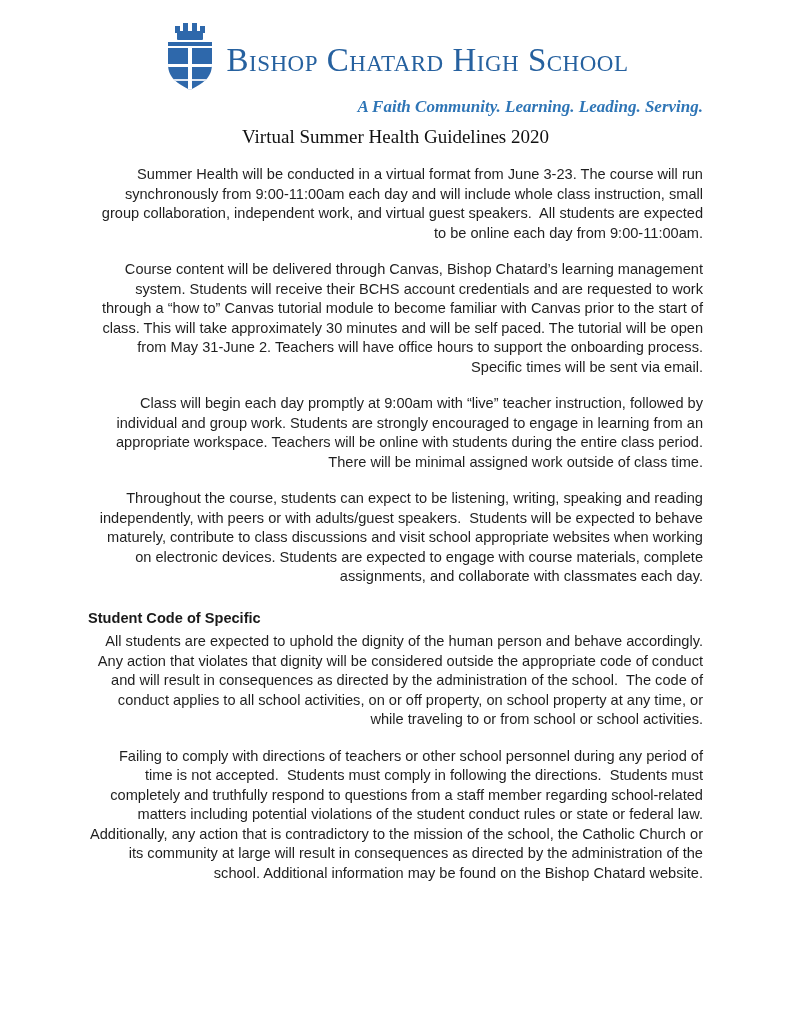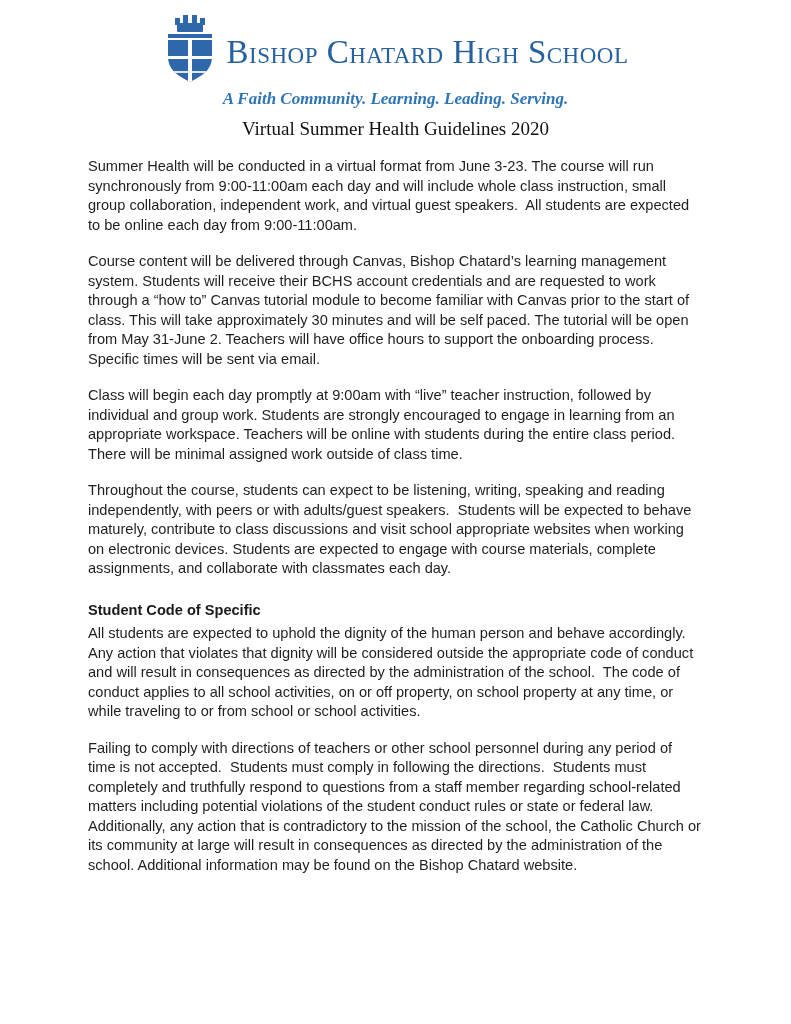--- a/index.html
+++ b/index.html
@@ -10,20 +10,21 @@
     overflow: hidden;
     font-family: "Liberation Sans", sans-serif;
     color: #1f1f1f;
     -webkit-font-smoothing: antialiased;
   }
   .page {
     width: 791px;
     height: 915px;
     padding: 14px 88px 0 88px;
     background: #ffffff;
+    margin-top: 8px;
   }
   
   .logo-block { text-align: center; }
   .logo-row {
     display: flex;
     align-items: center;
     justify-content: center;
     gap: 10px;
     height: 70px;
   }
@@ -38,35 +39,37 @@
     line-height: 1;
     padding-top: 6px;
   }
   .tagline {
     font-family: "Liberation Serif", serif;
     font-style: italic;
     font-weight: bold;
     font-size: 17px;
     color: #2e75b6;
     margin-top: 5px;
+    text-align: right;
   }
   .doc-title {
     font-family: "Liberation Serif", serif;
     font-weight: normal;
     font-size: 19px;
     color: #111111;
     text-align: center;
     margin-top: 9px;
   }
   
   .body-para {
     font-size: 14.6px;
     line-height: 19.5px;
     margin-top: 17px;
     white-space: pre-wrap;
+    text-align: right;
   }
   .section-heading {
     font-size: 14.6px;
     line-height: 19.5px;
     font-weight: bold;
     color: #1a1a1a;
     margin-top: 17px;
   }
   .section-heading.conduct { margin-top: 22px; margin-bottom: 4px; }
   ul.req-list { list-style: none; }

